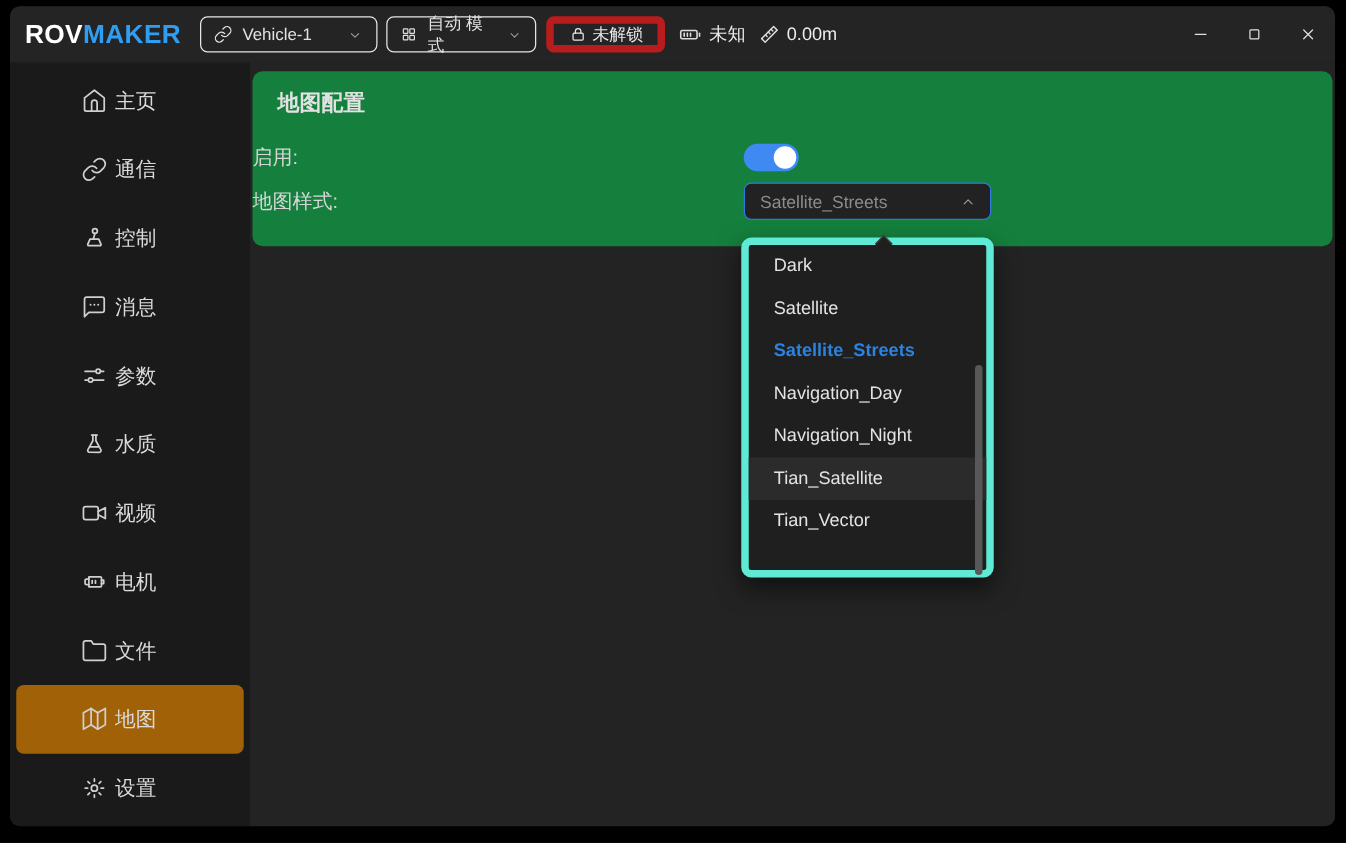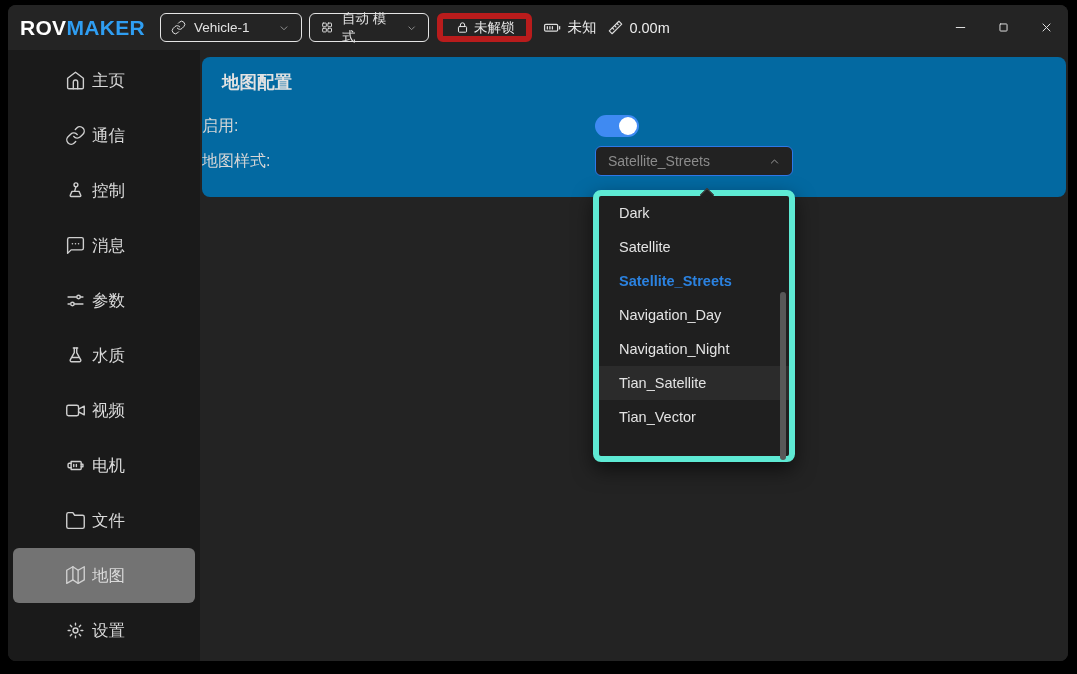--- a/index.html
+++ b/index.html
@@ -26,25 +26,25 @@
   .status .grp{display:flex;align-items:center;gap:5px;margin-right:4px;}
   .status .sic{color:#dcdcdc;}
   .win-controls{margin-left:auto;display:flex;height:100%;align-items:stretch;}
   .win-btn{width:43px;display:flex;align-items:center;justify-content:center;color:#e0e0e0;}
 
   
   .sidebar{position:absolute;left:0;top:45px;bottom:0;width:192px;background:#1a1a1a;padding-top:3px;}
   .nav-item{height:55px;margin:0 5px;border-radius:6px;display:flex;align-items:center;
     padding-left:52px;gap:6px;font-size:16.5px;color:#dadada;cursor:default;}
   .nav-item .nic{color:#cfcfcf;}
-  .nav-item.active{background:#737373;align-items:center;}
+  .nav-item.active{background:#a16207;align-items:center;}
 
   
   .main{position:absolute;left:192px;top:45px;right:0;bottom:0;background:#232323;}
-  .panel{position:absolute;left:2px;top:7px;right:2px;height:140px;background:#0369a1;border-radius:8px;}
+  .panel{position:absolute;left:2px;top:7px;right:2px;height:140px;background:#15803d;border-radius:8px;}
   .panel-title{position:absolute;left:20px;top:13px;font-size:17.5px;font-weight:700;color:#e2e2e2;}
   .form-row{position:absolute;left:0;display:flex;align-items:center;}
   .row-enable{top:58px;height:22px;}
   .row-style{top:89px;height:30px;}
   .form-label{flex:0 0 383px;text-align:left;font-size:16px;color:#d6d6d6;}
   .form-ctrl{margin-left:10px;display:flex;align-items:center;}
   .toggle{width:44px;height:22px;border-radius:11px;background:#3f8af2;position:relative;cursor:pointer;}
   .toggle .knob{position:absolute;right:2px;top:2px;width:18px;height:18px;border-radius:50%;background:#fff;}
   .select-box{width:198px;height:30px;background:#222;border:1px solid #2f78e8;border-radius:6px;
     display:flex;align-items:center;padding:0 10px 0 12px;font-size:14px;color:#8c8c8c;cursor:pointer;}

